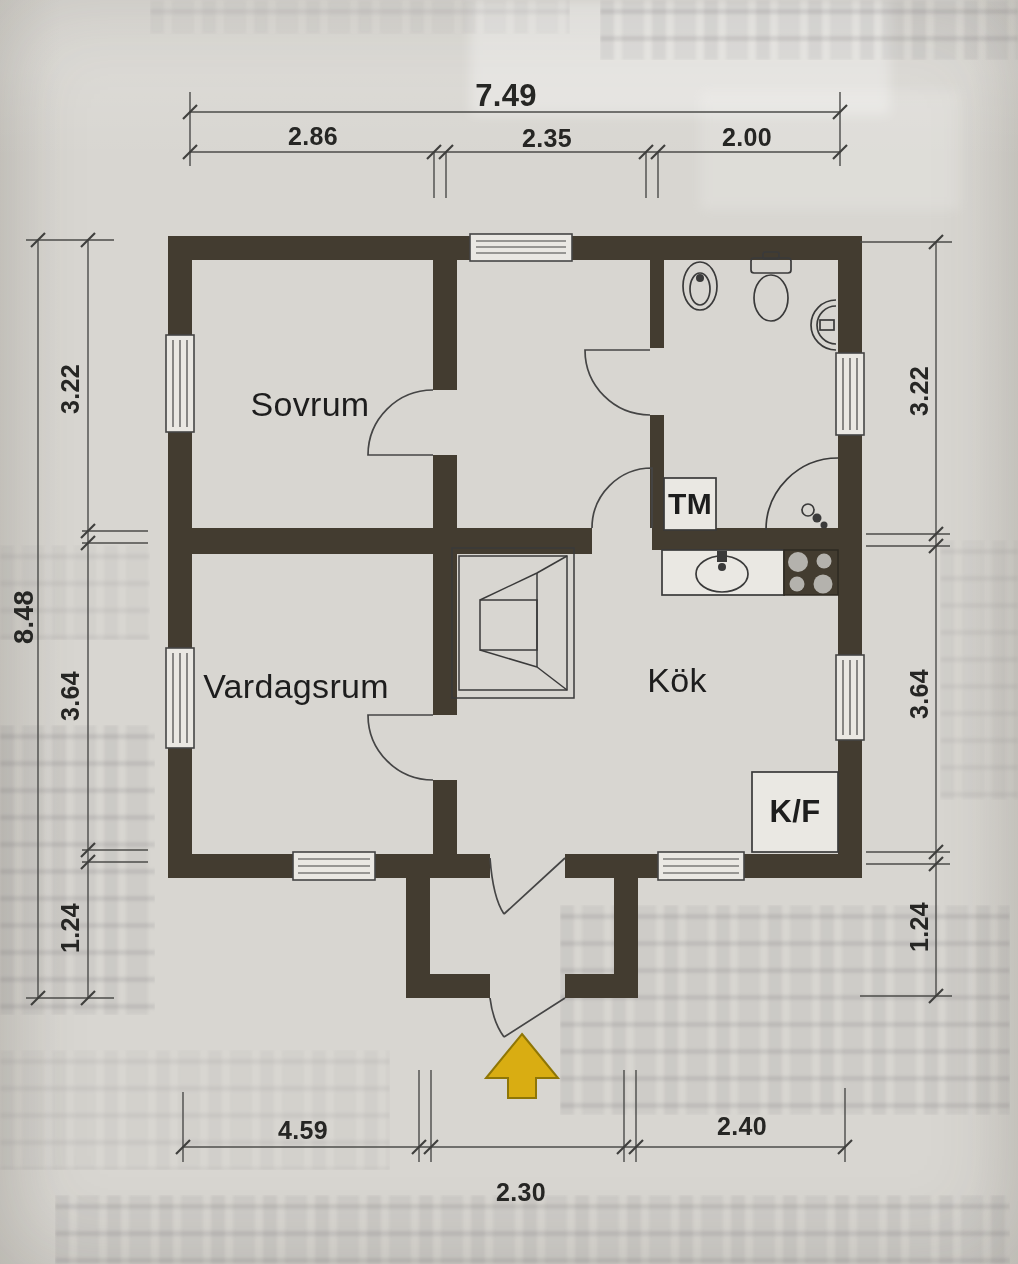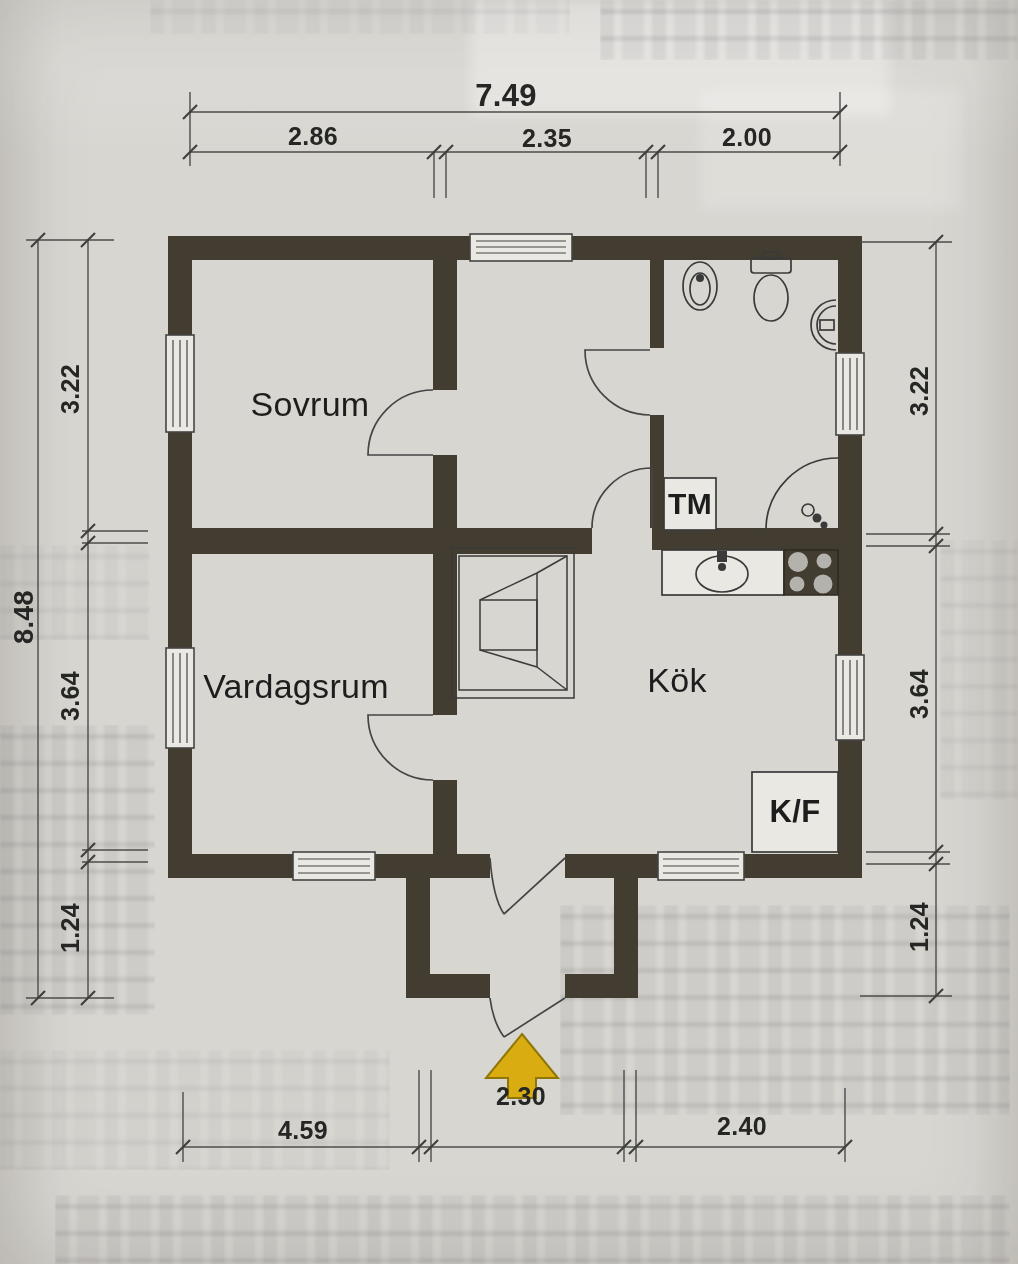--- a/index.html
+++ b/index.html
@@ -257,16 +257,16 @@
   <div class="lbl dimnum rot" style="left:24px;top:617px;font-size:27px;">8.48</div>
   <div class="lbl dimnum rot" style="left:70px;top:389px;">3.22</div>
   <div class="lbl dimnum rot" style="left:70px;top:696px;">3.64</div>
   <div class="lbl dimnum rot" style="left:70px;top:928px;">1.24</div>
 
   <div class="lbl dimnum rot" style="left:919px;top:391px;">3.22</div>
   <div class="lbl dimnum rot" style="left:919px;top:694px;">3.64</div>
   <div class="lbl dimnum rot" style="left:919px;top:927px;">1.24</div>
 
   <div class="lbl dimnum" style="left:303px;top:1130px;">4.59</div>
-  <div class="lbl dimnum" style="left:521px;top:1096px;">2.30</div>
+  <div class="lbl dimnum" style="left:521px;top:1192px;">2.30</div>
   <div class="lbl dimnum" style="left:742px;top:1126px;">2.40</div>
 
 </div>
 
 </body></html>

